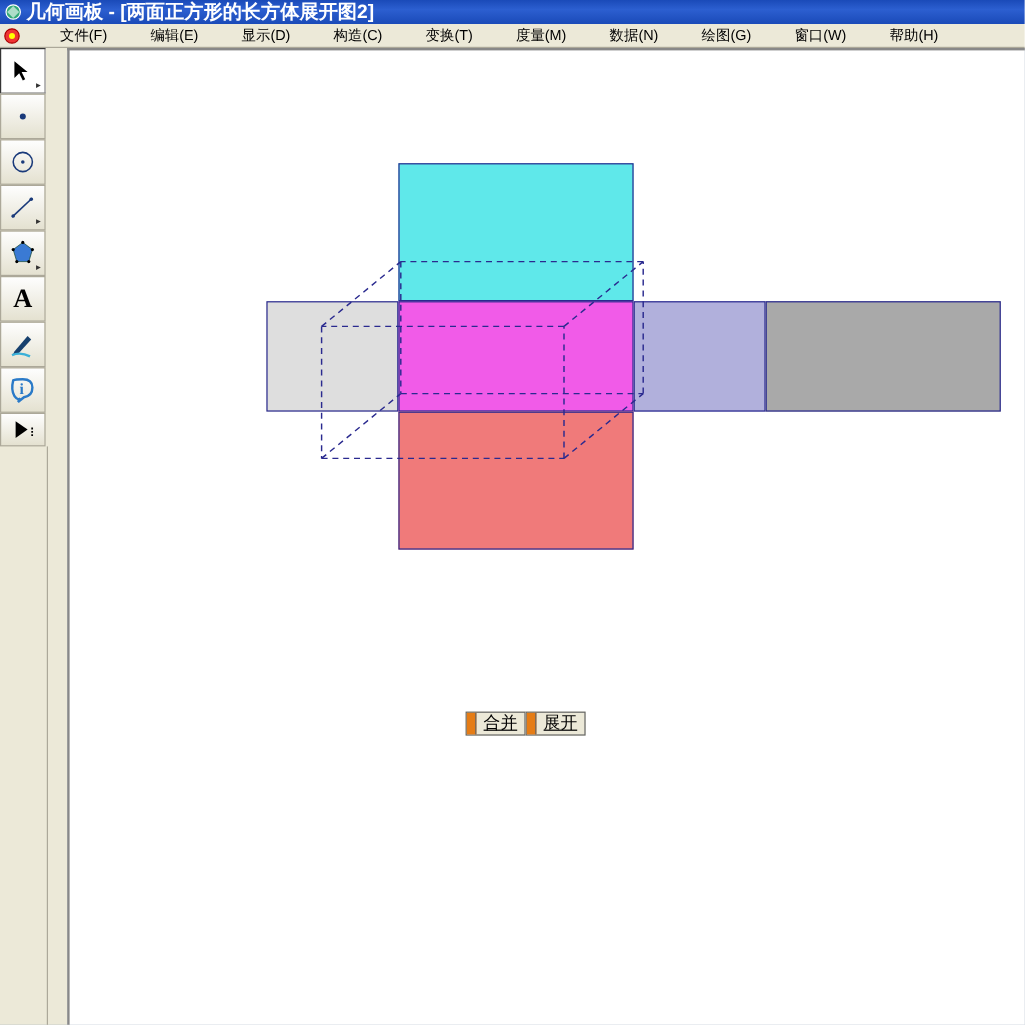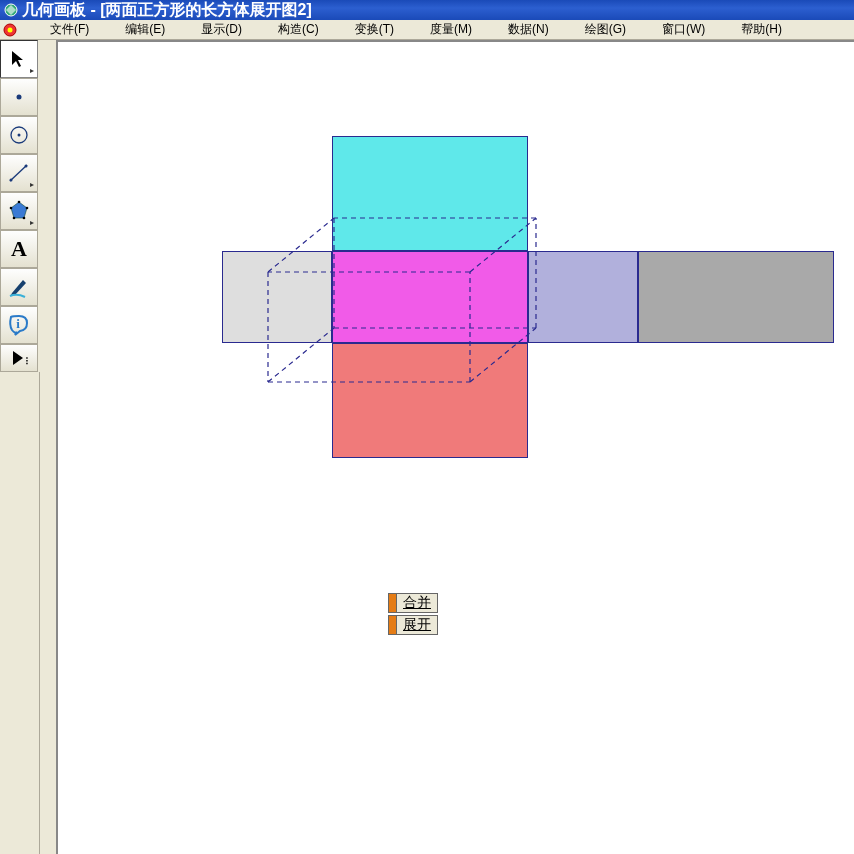--- a/index.html
+++ b/index.html
@@ -150,21 +150,21 @@
       <line class="dash" x1="276" y1="286" x2="478" y2="286"></line>
       <line class="dash" x1="478" y1="286" x2="478" y2="176"></line>
       <line class="dash" x1="478" y1="176" x2="276" y2="176"></line>
 
       <line class="dash" x1="210" y1="230" x2="276" y2="176"></line>
       <line class="dash" x1="412" y1="230" x2="478" y2="176"></line>
       <line class="dash" x1="210" y1="340" x2="276" y2="286"></line>
       <line class="dash" x1="412" y1="340" x2="478" y2="286"></line>
     </svg>
 
-    <div style="position:absolute; left:330px; top:550px; display:flex; flex-direction:column; align-items:flex-start;">
+    <div style="position:absolute; left:330px; top:550px; display:flex; flex-direction:row; align-items:flex-start;">
       <div class="action-btn">
         <span class="bar"></span>
         <span class="lbl">合并</span>
       </div>
       <div class="action-btn">
         <span class="bar"></span>
         <span class="lbl">展开</span>
       </div>
     </div>
 

